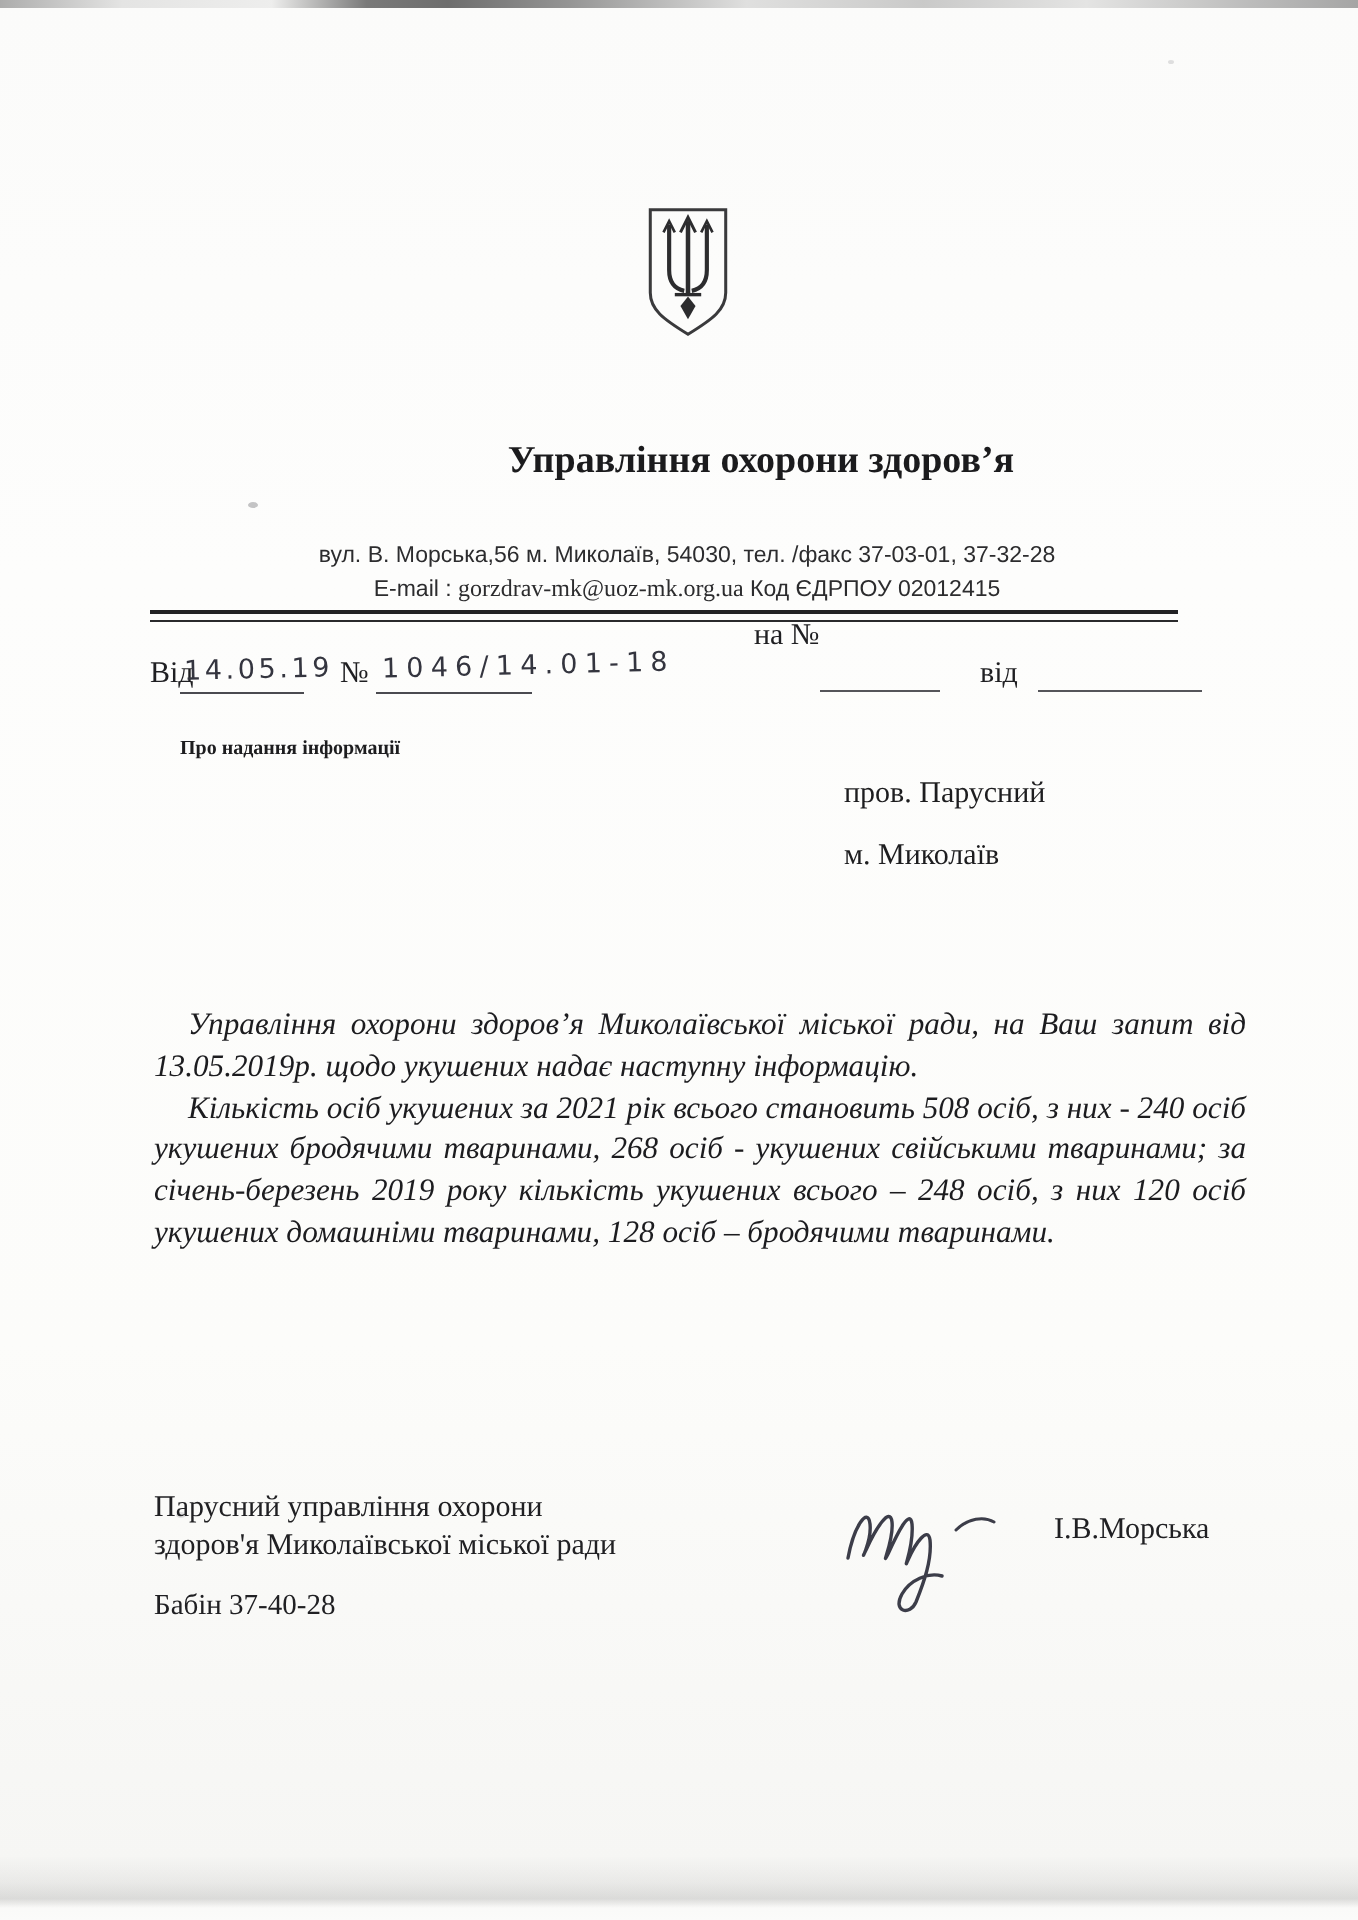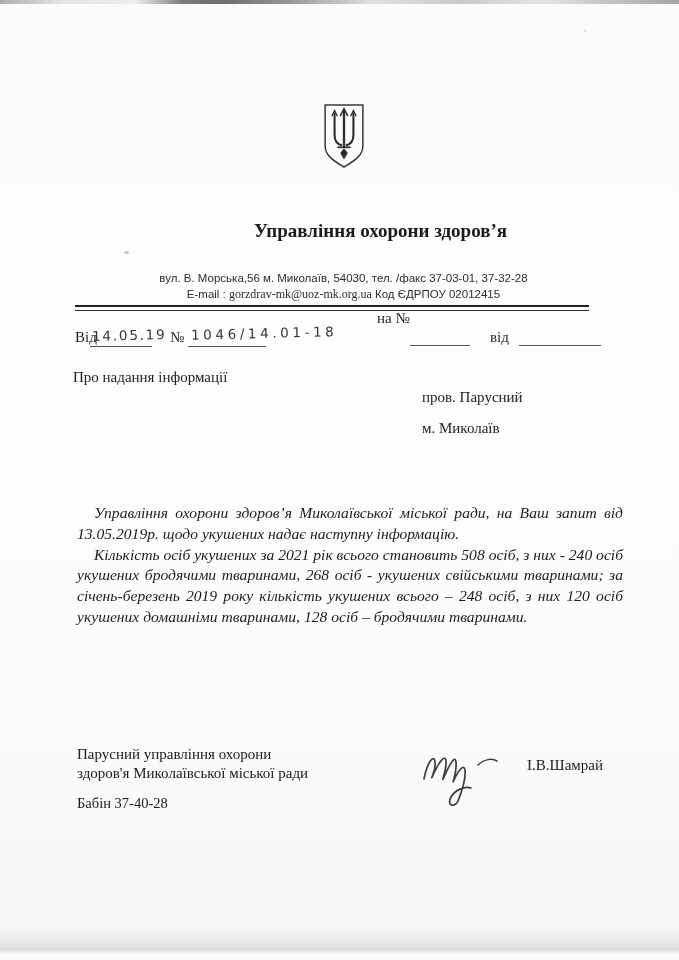--- a/index.html
+++ b/index.html
@@ -37,21 +37,21 @@
   .rule{left:75px;top:305px;width:514px;height:3px;
     border-top:2.4px solid #222224;border-bottom:1.3px solid #2a2a2c;}
   
   .ref-label{font-size:15px;color:#1f1f22;}
   .hw{font-family:"DejaVu Sans",sans-serif;color:#34353f;transform:rotate(-1.4deg);}
   .hw-date{left:92px;top:327px;font-size:13.5px;letter-spacing:1.8px;}
   .hw-num{left:191px;top:325px;font-size:13.5px;letter-spacing:3.6px;}
   .u-line{height:1px;background:#4a4a50;}
   .blank-line{height:1px;background:#55555a;}
   
-  .subject{left:73px;top:369px;font-size:15px;}
+  .subject{left:90px;top:369px;font-size:10px;font-weight:bold;}
   .recipient{left:422px;font-size:15px;}
   .rec1{top:389px;} .rec2{top:408px;margin-top:12px;}
   
   .body-text{
     left:77px;top:503px;width:546px;font-size:15.6px;line-height:20.8px;
     text-align:justify;color:#1c1c1f;font-style:italic;
   }
   .body-text p{margin:0;text-indent:17px;}
   
   .signoff{font-size:15px;color:#202023;}
@@ -115,16 +115,16 @@
   </div>
 
   <div class="abs signoff st1">Парусний управління охорони</div>
   <div class="abs signoff st2">здоров'я Миколаївської міської ради</div>
   <div class="abs sig-svg">
     <svg width="92" height="78" viewBox="0 0 92 78" fill="none" xmlns="http://www.w3.org/2000/svg">
       <path d="M6 46 C9 30 16 20 17 29 C18 38 11 50 15 42 C20 31 27 20 28 28 C29 37 22 52 26 44 C31 33 37 21 38 29 C39 40 33 54 36 47 C40 38 46 30 47 37 C48 47 44 58 40 68 C37 75 28 73 33 64 C37 57 46 53 53 55" stroke="#3c3d49" stroke-width="1.7" stroke-linecap="round" fill="none"></path>
       <path d="M60 32 C66 26 74 25 79 28" stroke="#3c3d49" stroke-width="1.5" stroke-linecap="round" fill="none"></path>
     </svg>
   </div>
-  <div class="abs signoff sig-name">І.В.Шамрай</div>
+  <div class="abs signoff sig-name">І.В.Морська</div>
   <div class="abs signoff executor">Бабін 37-40-28</div>
 
 </div>
 
 </body></html>

